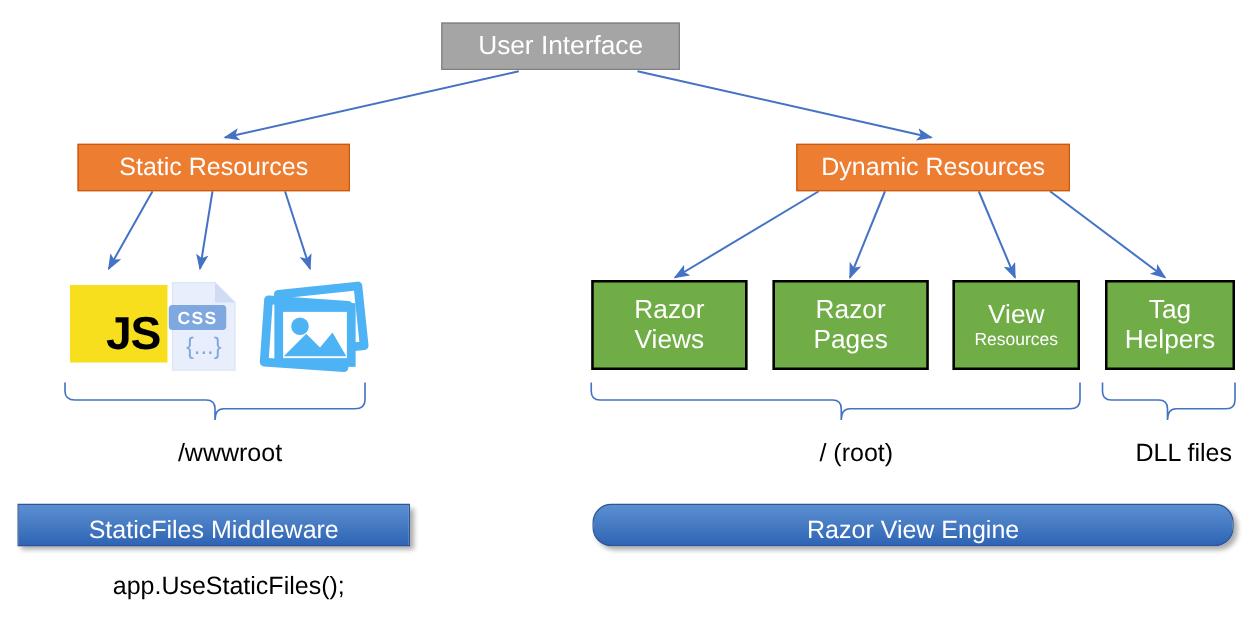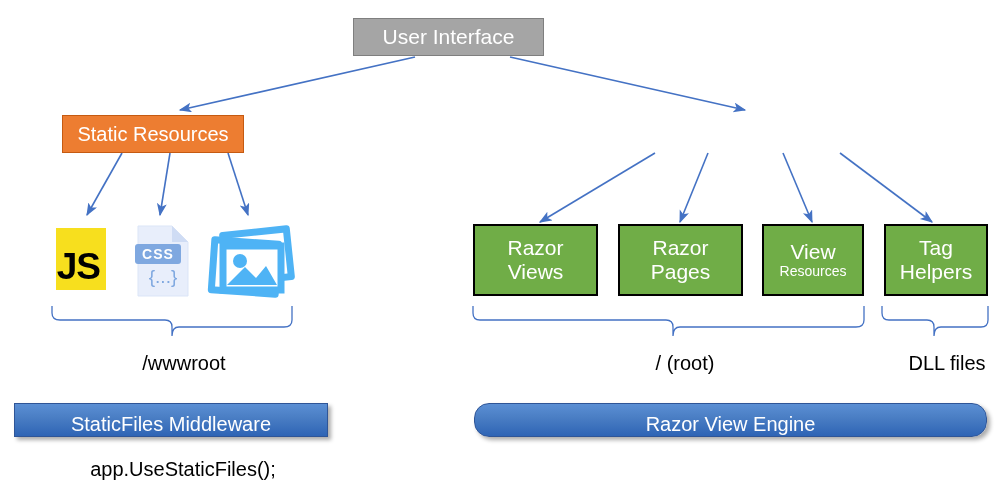--- a/index.html
+++ b/index.html
@@ -72,21 +72,21 @@
     font-size: 20px;
     text-align: center;
     white-space: nowrap;
     padding-left: 12px;
   }
   .icon-box {
     position: absolute;
   }
   .js-icon {
     background: #f7df1e;
-    width: 50px;
+    width: 78px;
     height: 62px;
     display: flex;
     align-items: flex-end;
     justify-content: flex-end;
     box-sizing: border-box;
     padding: 0 6px 2px 0;
     font-weight: bold;
     font-size: 37px;
     color: #000000;
     font-family: "Liberation Sans", sans-serif;
@@ -122,24 +122,27 @@
       <path d="M52,306 L52,313 Q52,320 60,320 L165,320 Q172,320 172,327 L172,336 Q172,327 179,327 L284,327 Q292,327 292,320 L292,313 L292,306"></path>
       <path d="M473,306 L473,313 Q473,320 480,320 L666,320 Q673,320 673,327 L673,336 Q673,327 680,327 L856,327 Q864,327 864,320 L864,313 L864,306"></path>
       <path d="M882,306 L882,313 Q882,320 889,320 L927,320 Q934,320 934,327 L934,336 Q934,327 941,327 L981,327 Q988,327 988,320 L988,313 L988,306"></path>
     </g>
   </svg>
 
   <div class="node node-ui" style="left:353px; top:18px; width:191px; height:38px;">
     <span>User Interface</span>
   </div>
 
-  <div class="node node-orange" style="left:62px; top:115px; width:182px; height:38px;">
+  <div class="node node-orange" style="left:62px; top:115px; width:218px; height:38px;">
     <span>Static Resources</span>
   </div>
 
+  <div class="node node-orange" style="left:637px; top:115px; width:219px; height:38px;">
+    <span>Dynamic Resources</span>
+  </div>
 
   <div class="icon-box" style="left:56px; top:228px;">
     <div class="js-icon">JS</div>
   </div>
 
   <div class="icon-box" style="left:134px; top:224px;">
     <svg width="58" height="74" viewBox="0 0 58 74">
       <path d="M4,2 L38,2 L54,18 L54,72 L4,72 Z" fill="#e8eefb" stroke="#dbe5f7" stroke-width="1"></path>
       <path d="M38,2 L54,18 L38,18 Z" fill="#cfdcf4"></path>
       <rect x="1" y="20" width="46" height="20" rx="3" fill="#7fa8e0"></rect>

